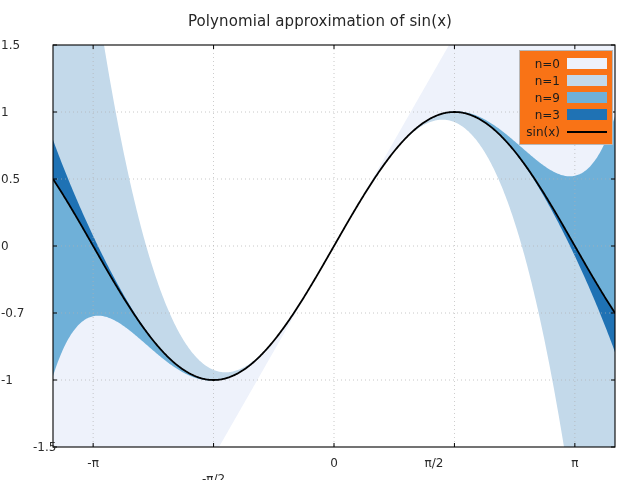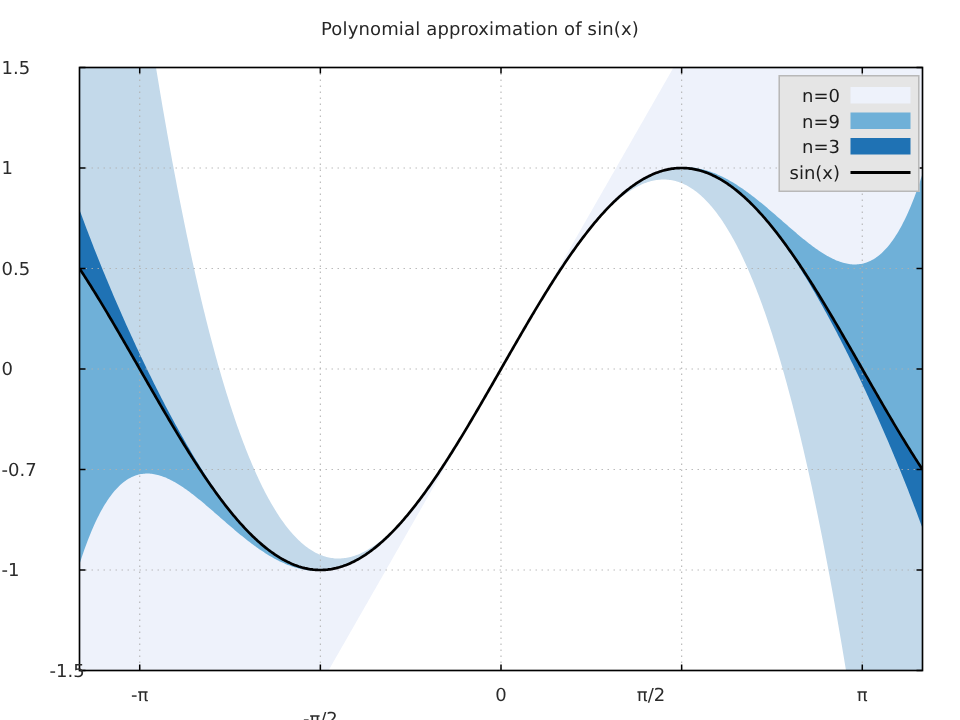--- a/index.html
+++ b/index.html
@@ -20,21 +20,21 @@
     width: 640px;
     height: 480px;
     background: #ffffff;
   }
   #chart-title {
     position: absolute;
     left: 0;
     top: 12px;
     width: 640px;
     text-align: center;
-    font-size: 12px;
+    font-size: 15px;
     color: #262626;
     letter-spacing: 0.1px;
   }
   .tick-label-y {
     position: absolute;
     right: 0;
     width: 44px;
     text-align: left;
     font-size: 12px;
     color: #2b2b2b;
@@ -50,21 +50,21 @@
     color: #2b2b2b;
   }
   #y-tick-layer, #x-tick-layer {
     position: absolute;
     left: 0; top: 0;
     width: 640px; height: 480px;
     pointer-events: none;
   }
   #legend-box {
     position: absolute;
-    background: #e5e5e5;
+    background: #f97316;
     border: 1px solid #b8b8b8;
     box-sizing: border-box;
     padding: 4px 5px 4px 6px;
   }
   .legend-row {
     display: flex;
     align-items: center;
     justify-content: flex-end;
     height: 17px;
   }
@@ -173,20 +173,24 @@
       <div class="tick-label-x" style="left: 434px; top: 456px;">π/2</div>
       <div class="tick-label-x" style="left: 574.857px; top: 456px;">π</div>
     </div>
 
   <div id="legend-box" style="right: 27px; top: 50px;">
       <div class="legend-row">
         <span class="legend-label">n=0</span>
         <span class="legend-swatch" style="background: rgb(238, 242, 251);"></span>
       </div>
       <div class="legend-row">
+        <span class="legend-label">n=1</span>
+        <span class="legend-swatch" style="background: rgb(195, 217, 234);"></span>
+      </div>
+      <div class="legend-row">
         <span class="legend-label">n=9</span>
         <span class="legend-swatch" style="background: rgb(111, 176, 216);"></span>
       </div>
       <div class="legend-row">
         <span class="legend-label">n=3</span>
         <span class="legend-swatch" style="background: rgb(31, 114, 180);"></span>
       </div>
       <div class="legend-row">
         <span class="legend-label">sin(x)</span>
         <span class="legend-line-wrap">

